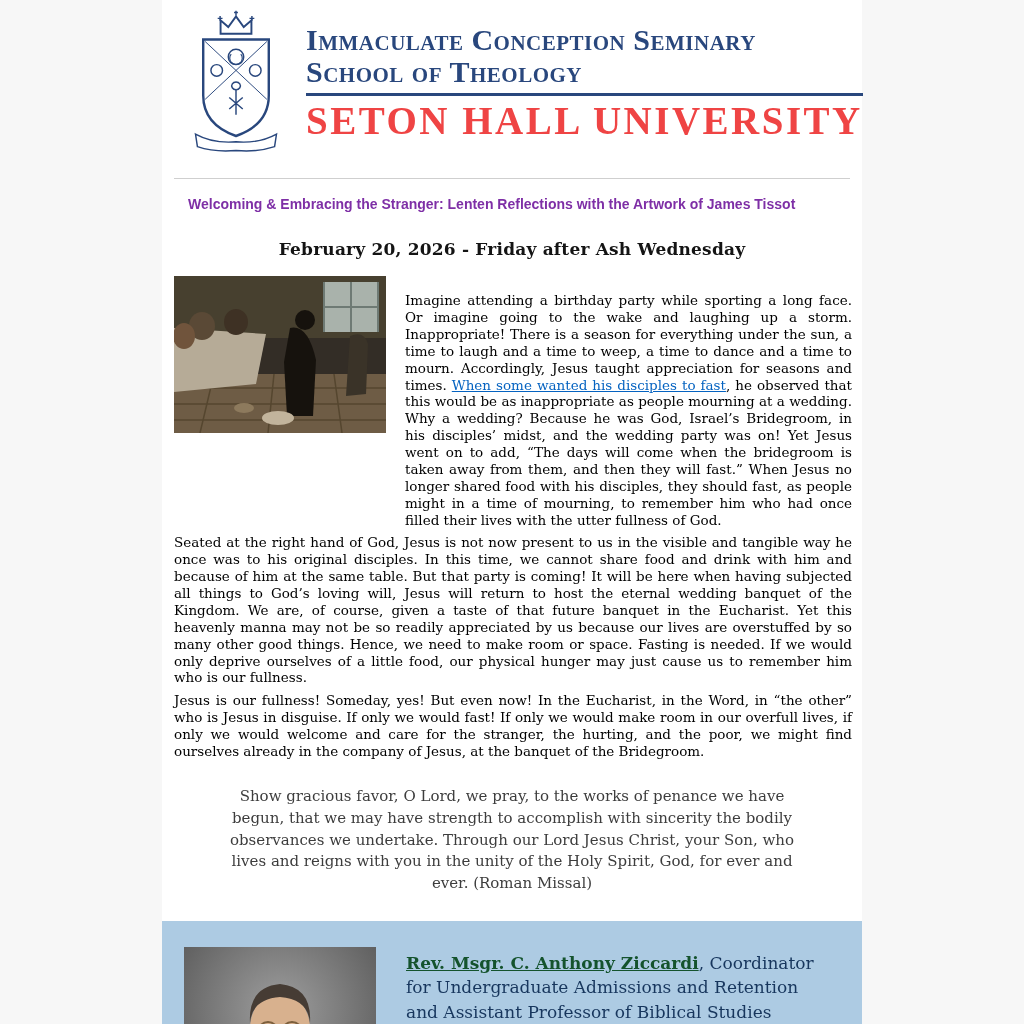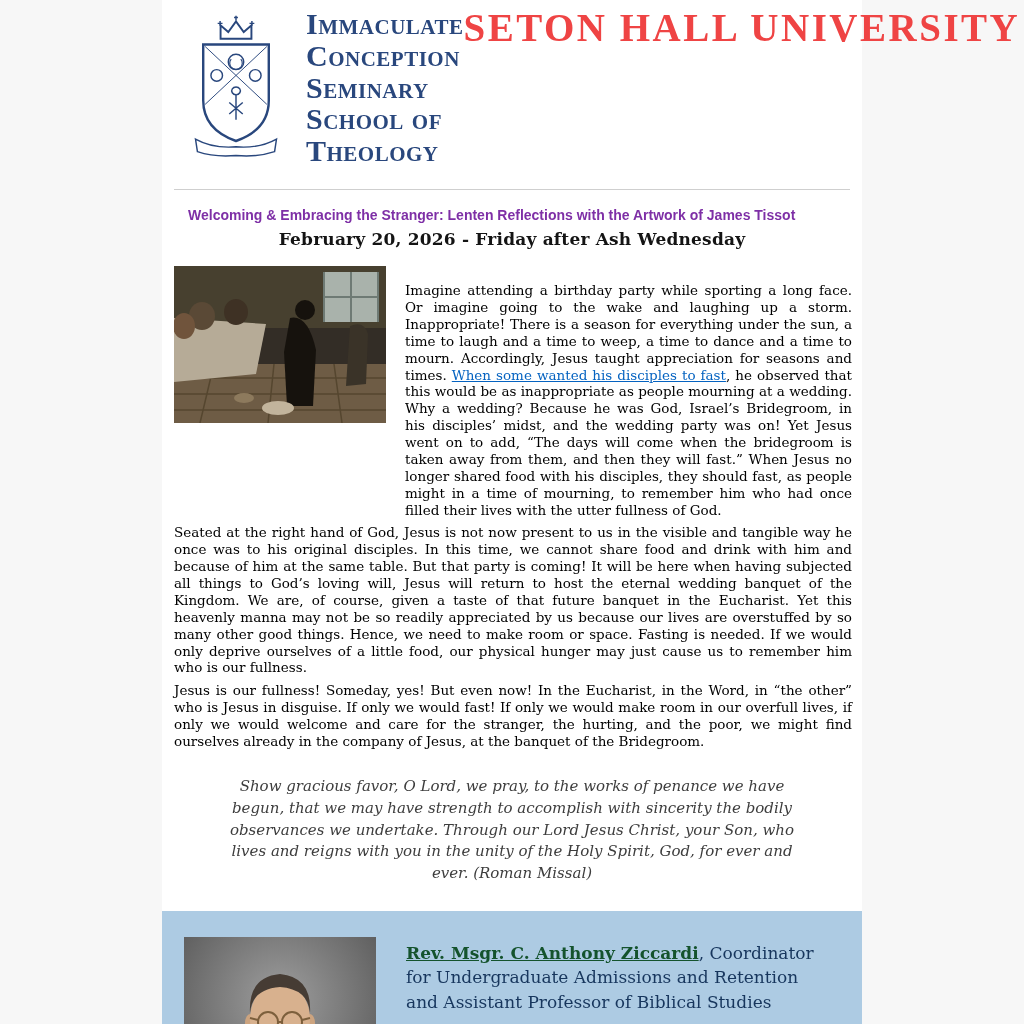--- a/index.html
+++ b/index.html
@@ -9,54 +9,54 @@
     font-family:"DejaVu Serif", serif;
   }
   .email-column {
     width:700px; min-height:1024px; margin:0 auto;
     background:#ffffff;
     display:flex; flex-direction:column;
   }
   
   .masthead { padding:8px 20px 10px 20px; display:flex; align-items:center; gap:16px; }
   .crest-svg { flex:0 0 auto; display:block; }
-  .logo-text { display:flex; flex-direction:row; color:#29477d; flex:1; }
+  .logo-text { display:flex; flex-direction:column; color:#29477d; flex:1; }
   .org-name {
     font-family:"Liberation Serif", serif; font-variant:small-caps; font-weight:600;
     font-size:30px; line-height:1.06; letter-spacing:0.5px; color:#29477d;
   }
   .logo-divider { height:3px; background:#29477d; margin:6px 0 5px 0; width:100%; }
   .university-name {
     font-family:"Liberation Serif", serif; font-weight:700;
     font-size:39px; line-height:1; letter-spacing:2.5px; color:#ef4444; white-space:nowrap;
   }
   
   .top-rule { border:none; border-top:1px solid #cfcfcf; margin:12px 12px 0 12px; }
   .newsletter-title {
     margin:16px 26px 0 26px; 
     font-family:"Liberation Sans", sans-serif; font-weight:700; font-size:14px;
     color:#7e2fa6; line-height:1.3;
   }
   .date-heading {
-    margin:5px 0 0 0; text-align:center;
+    margin:26px 0 0 0; text-align:center;
     font-size:17px; font-weight:700; color:#141414; letter-spacing:0.2px;
   }
   
   .lead-row { display:flex; gap:19px; padding:17px 10px 0 12px; align-items:flex-start; }
   .painting-box { flex:0 0 212px; }
   .painting-svg { display:block; }
   .body-p {
     font-size:13.5px; line-height:1.25; text-align:justify; color:#000000;
   }
   .lead-row .body-p { flex:1;margin-top:16px; }
   .full-p { margin:6px 10px 0 12px; }
   .textlink { color:#0563c1; text-decoration:underline; cursor:pointer; }
   .prayer {
     margin:26px auto 26px auto; width:600px; text-align:center;
-    font-style:italic; font-size:15px; line-height:1.46; color:#3d3d3d;
+    font-size:15px; line-height:1.46; color:#3d3d3d;
   }
   
   .author-section {
     background:#adcbe3; display:flex; gap:30px; align-items:flex-start;
     padding:26px 30px 60px 22px; flex:1 0 auto; min-height:260px;
   }
   .portrait-box { flex:0 0 192px; }
   .portrait-svg { display:block; }
   .author-text {
     font-size:17px; line-height:1.42; color:#17365d; padding-top:4px;

